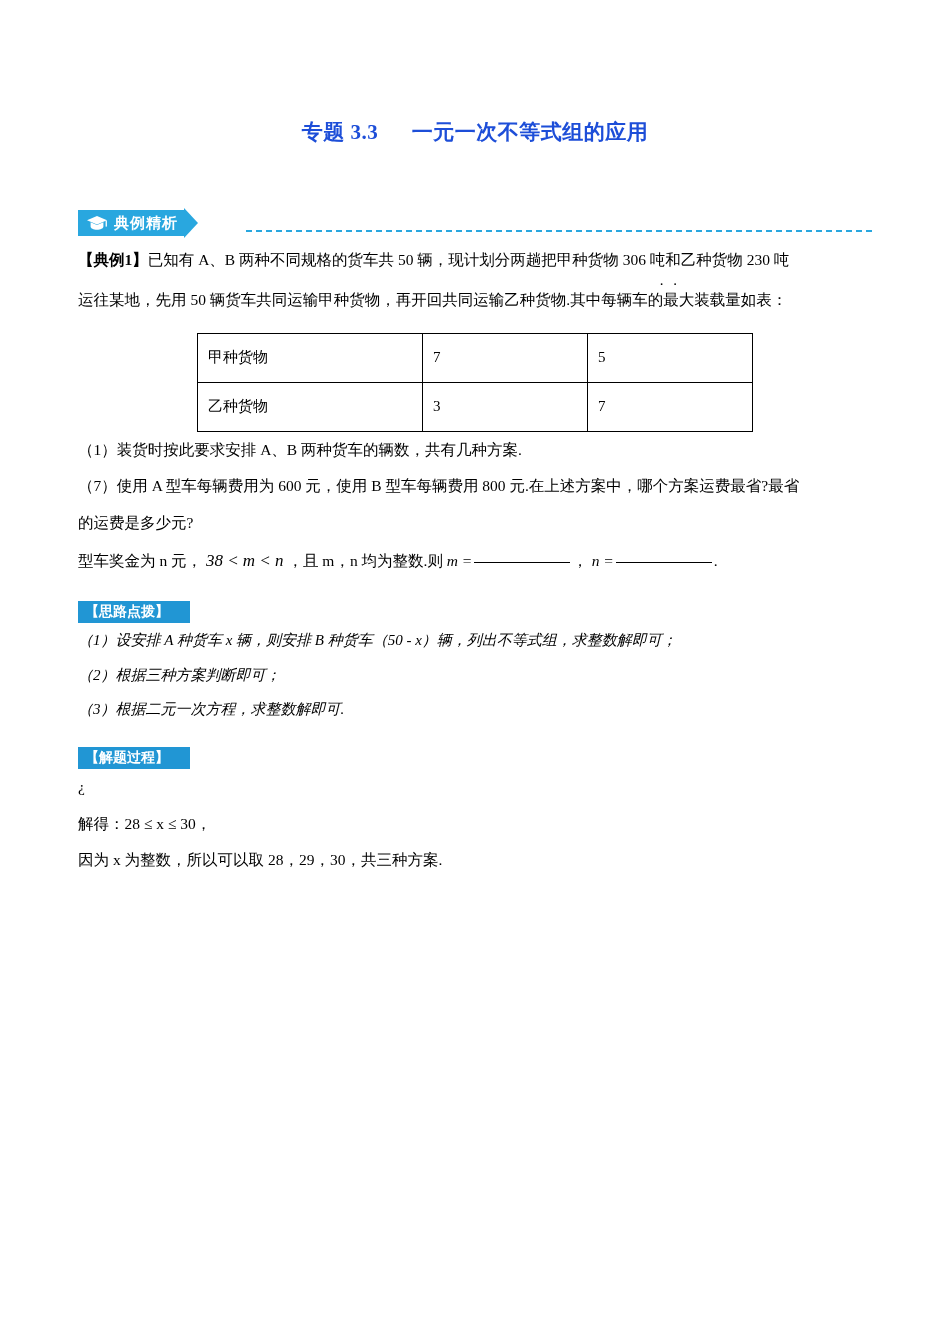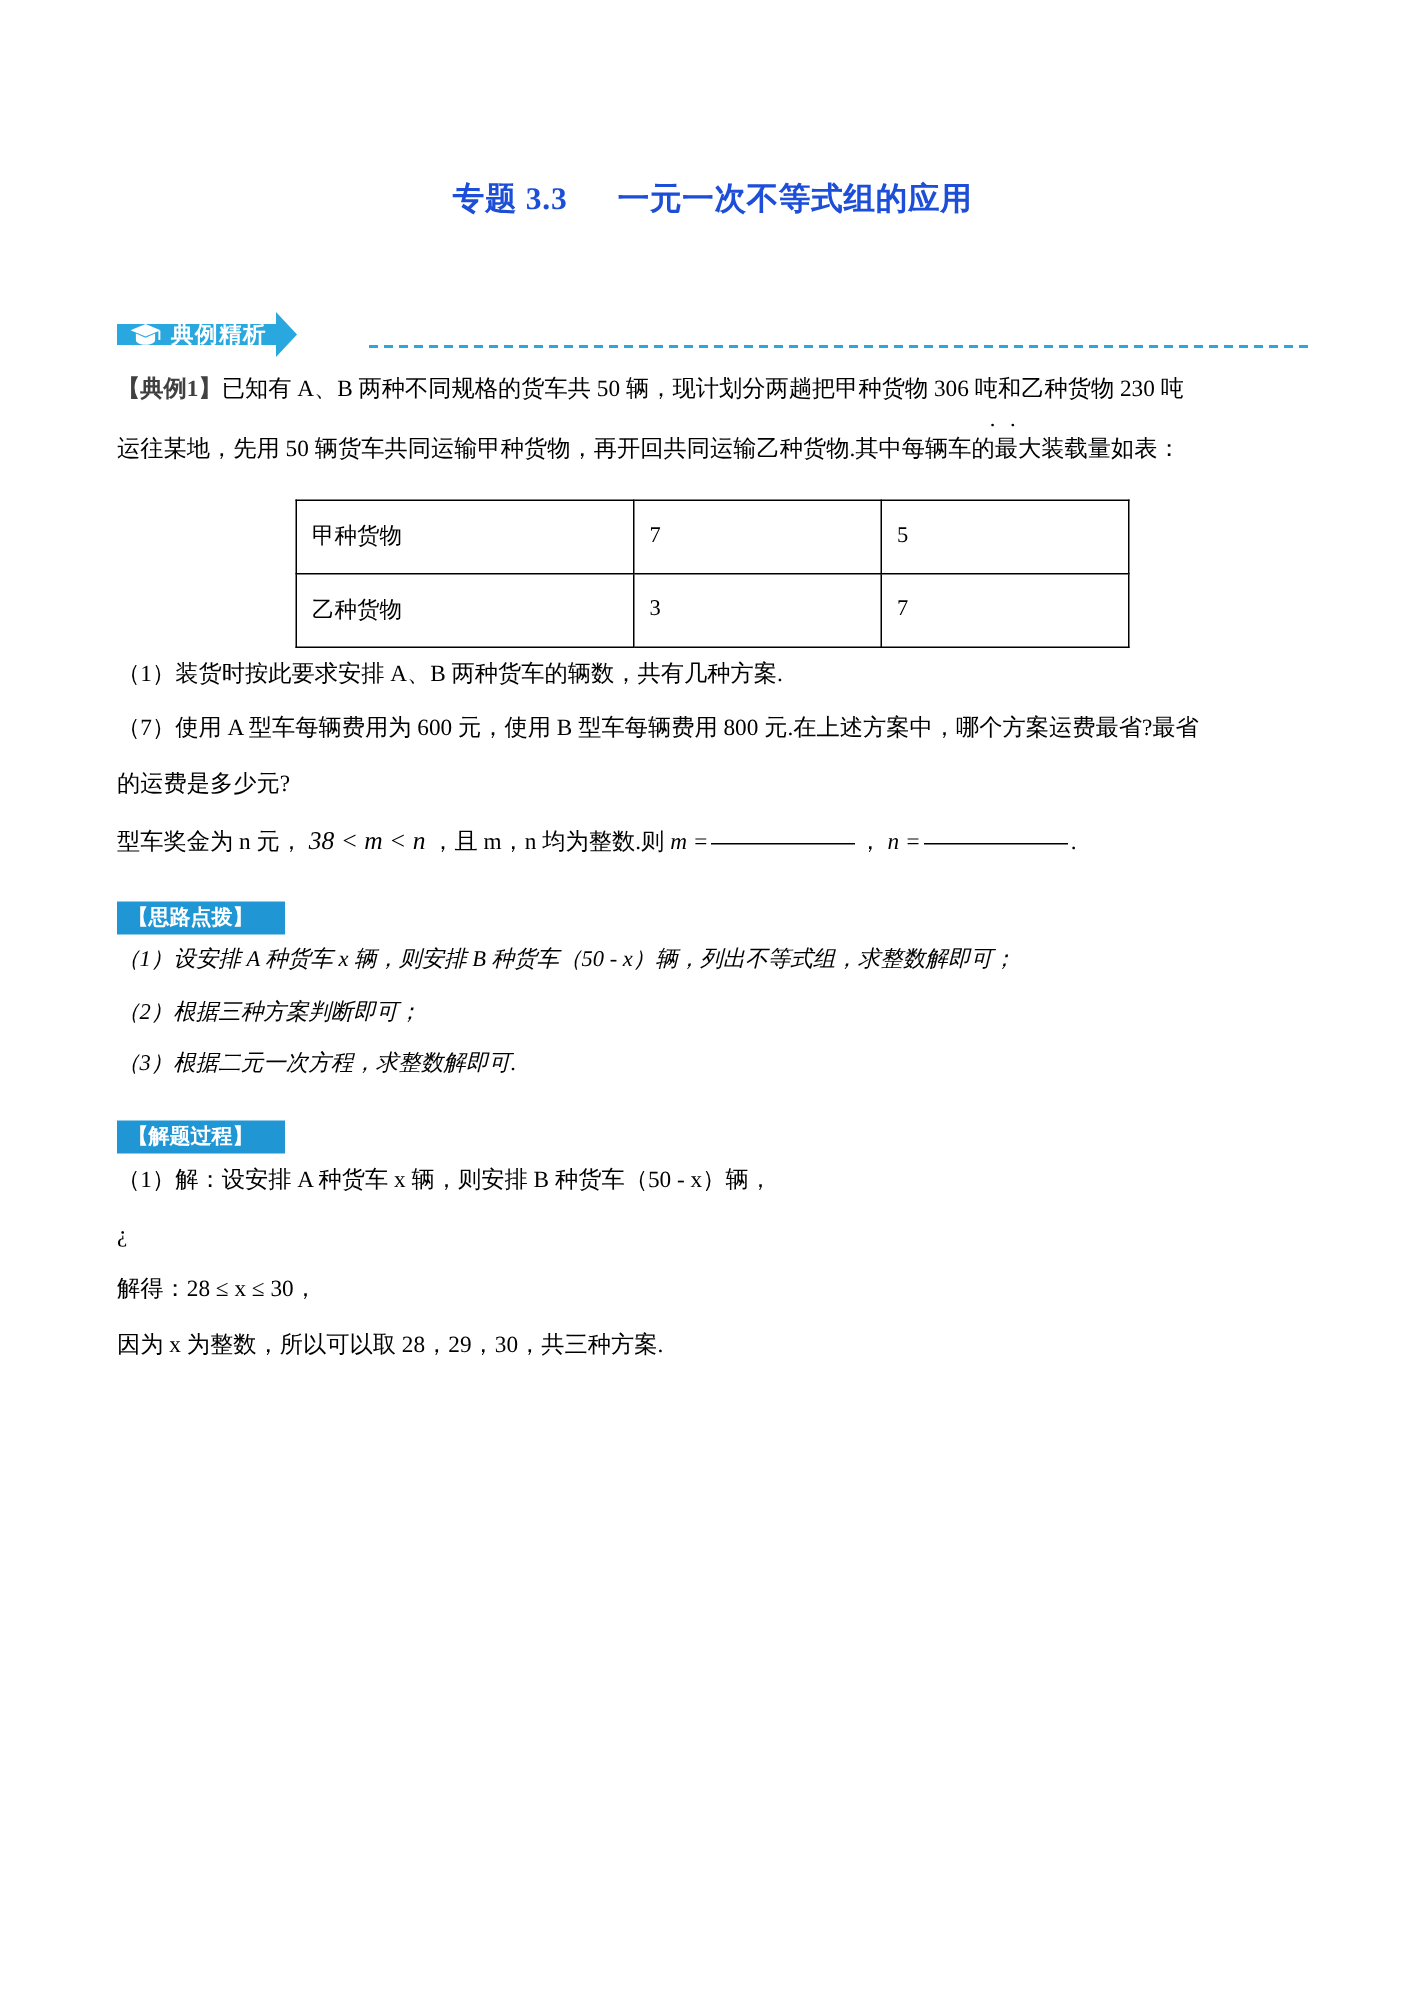--- a/index.html
+++ b/index.html
@@ -36,21 +36,21 @@
 
   
   .banner-wrap {
     margin-top: 62px;
     height: 34px;
     position: relative;
   }
   .banner {
     display: inline-flex;
     align-items: center;
-    height: 14px;
+    height: 26px;
     background: #29a7df;
     padding: 0 6px 0 8px;
     position: relative;
     vertical-align: middle;
   }
   .banner .cap-icon {
     width: 22px;
     height: 20px;
     margin-right: 6px;
     display: inline-flex;
@@ -82,21 +82,21 @@
   }
 
   
   p.body {
     font-size: 15.5px;
     line-height: 2.35;
     margin: 0;
     text-align: justify;
   }
   .lbl-red {
-    color: #404040;
+    color: #000000;
     font-weight: bold;
   }
   .it { font-style: italic; }
   .blk-1 { margin-top: 22px; }
   .blk-2 { margin-top: 4px; }
 
   .para { margin-top: 13px; }
 
   
   .tbl-wrap {
@@ -242,18 +242,17 @@
   </div>
   <div class="hint">
     <p class="hint-italic">（1）设安排 A 种货车 x 辆，则安排 B 种货车（50 - x）辆，列出不等式组，求整数解即可；</p>
     <p class="hint-italic">（2）根据三种方案判断即可；</p>
     <p class="hint-italic">（3）根据二元一次方程，求整数解即可.</p>
   </div>
 
   <div class="tag-row">
     <span class="tag">【解题过程】</span>
   </div>
-  <p class="body">（1）解：设安排 A 种货车 x 辆，则安排 B 种货车（50 - x）辆，</p>
   <p class="body sp-line-small brace-mark">¿</p>
   <p class="body">解得：28 ≤ x ≤ 30，</p>
   <p class="body">因为 x 为整数，所以可以取 28，29，30，共三种方案.</p>
 
 </div>
 
 </body></html>

